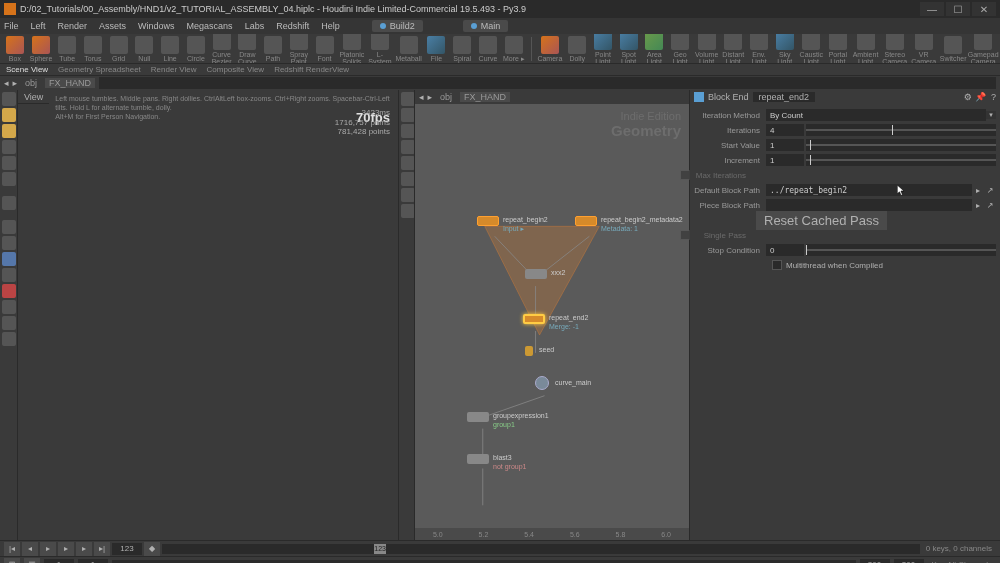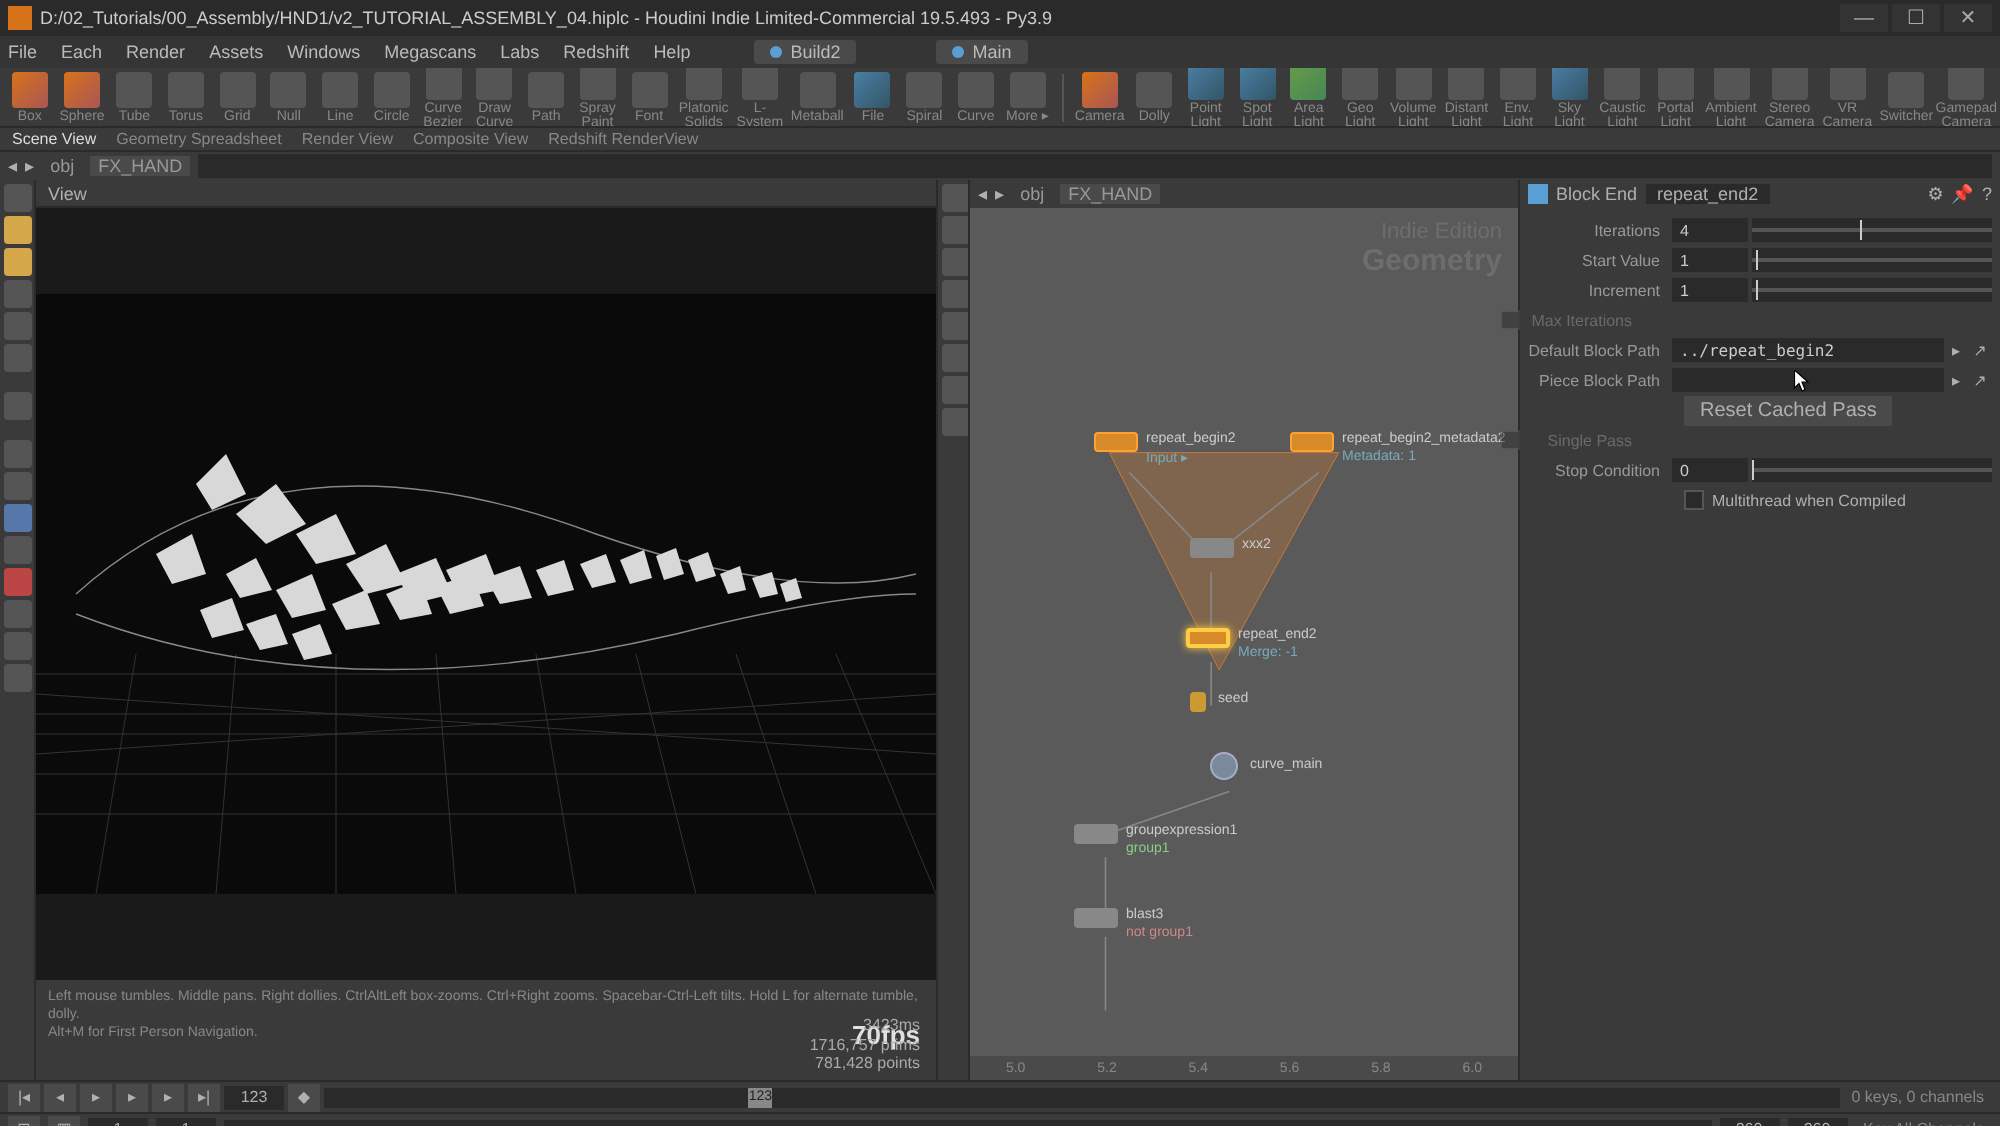--- a/index.html
+++ b/index.html
@@ -25,21 +25,21 @@
 .tabbar span.active { color: #ddd; }
 .pathbar { height: 14px; background: #3a3a3a; display: flex; align-items: center; padding: 0 4px; gap: 4px; font-size: 9px; }
 .path-seg { padding: 0 4px; color: #999; }
 .path-input { flex: 1; background: #2a2a2a; height: 12px; border: none; color: #aaa; padding: 0 4px; font-size: 9px; }
 .main { display: flex; height: 450px; }
 .left-tools { width: 18px; background: #3a3a3a; border-right: 1px solid #2a2a2a; display: flex; flex-direction: column; gap: 2px; padding: 2px; }
 .tool-btn { width: 14px; height: 14px; background: #555; border-radius: 2px; }
 .tool-btn.yellow { background: #d4a84a; }
 .tool-btn.red { background: #b44; }
 .tool-btn.blue { background: #57a; }
-.viewport-area { width: 450px; display: flex; flex-direction: column; }
+.viewport-area { width: 380px; display: flex; flex-direction: row; }
 .view-tab { height: 14px; background: #3a3a3a; display: flex; align-items: center; padding: 0 6px; font-size: 9px; border-bottom: 1px solid #2a2a2a; }
 .view-toolbar { height: 14px; background: #3a3a3a; display: flex; align-items: center; padding: 0 4px; gap: 4px; justify-content: flex-end; font-size: 8px; }
 .view-toolbar .vtb { width: 12px; height: 12px; background: #4a4a4a; }
 .cam-pill { background: #4a4a4a; padding: 0 6px; border-radius: 2px; font-size: 8px; }
 .viewport { flex: 1; background: #1a1a1a; position: relative; overflow: hidden; }
 .viewport svg { width: 100%; height: 100%; }
 .view-footer { height: 50px; background: #3a3a3a; padding: 4px 6px; font-size: 8px; color: #ccc; position: relative; }
 .fps { position: absolute; right: 8px; top: 20px; font-size: 13px; color: #e0e0e0; font-weight: bold; }
 .stats { position: absolute; right: 8px; top: 18px; font-size: 8px; color: #aaa; text-align: right; line-height: 1.2; }
 .help-text { font-size: 7px; color: #888; line-height: 1.3; }
@@ -54,21 +54,21 @@
 .param-header .flag { width: 10px; height: 10px; background: #5a9fd4; }
 .param-body { flex: 1; background: #3a3a3a; padding: 4px; }
 .param-row { display: flex; align-items: center; height: 14px; margin-bottom: 1px; font-size: 8px; }
 .param-label { width: 72px; text-align: right; padding-right: 6px; color: #999; font-size: 8px;}
 .param-field { flex: 1; background: #2a2a2a; height: 12px; color: #ccc; padding: 0 4px; display: flex; align-items: center; border: none; }
 .param-slider { flex: 1; height: 12px; background: #2a2a2a; position: relative; margin-left: 2px; }
 .param-slider::before { content: ''; position: absolute; left: 0; top: 5px; height: 2px; width: 100%; background: #555; }
 .param-slider-handle { position: absolute; width: 1px; height: 10px; background: #ccc; top: 1px; }
 .param-num { width: 38px; background: #2a2a2a; height: 12px; color: #ccc; padding: 0 4px; display: flex; align-items: center; }
 .param-chk { width: 10px; height: 10px; background: #2a2a2a; border: 1px solid #555; margin-right: 4px; }
-.param-btn { background: #4a4a4a; padding: 2px 8px; font-size: 10px; margin-left: 78px; }
+.param-btn { background: #4a4a4a; padding: 2px 8px; font-size: 13px; margin-left: 62px; }
 .dropdown-arrow { width: 10px; background: #333; display: flex; align-items: center; justify-content: center; font-size: 7px; }
 .timeline { height: 16px; background: #3a3a3a; display: flex; align-items: center; padding: 0 4px; gap: 2px; border-top: 1px solid #2a2a2a; }
 .tl-btn { width: 16px; height: 14px; background: #4a4a4a; display: flex; align-items: center; justify-content: center; font-size: 8px; }
 .tl-frame { width: 30px; background: #2a2a2a; height: 12px; display: flex; align-items: center; justify-content: center; font-size: 8px; }
 .tl-track { flex: 1; height: 10px; background: #2a2a2a; position: relative; }
 .tl-marker { position: absolute; left: 28%; width: 12px; height: 10px; background: #888; font-size: 7px; display: flex; align-items: center; justify-content: center; color: #222; }
 .tl-info { font-size: 8px; color: #888; padding: 0 4px; text-align: center; }
 .timeline2 { height: 16px; background: #3a3a3a; display: flex; align-items: center; padding: 0 4px; gap: 4px; border-top: 1px solid #2a2a2a; }
 .node { position: absolute; }
 .node-body { width: 22px; height: 10px; border-radius: 2px; display: flex; }
@@ -84,21 +84,21 @@
   <div class="titlebar-text">D:/02_Tutorials/00_Assembly/HND1/v2_TUTORIAL_ASSEMBLY_04.hiplc - Houdini Indie Limited-Commercial 19.5.493 - Py3.9</div>
   <div class="titlebar-buttons">
     <div class="titlebar-btn">—</div>
     <div class="titlebar-btn">☐</div>
     <div class="titlebar-btn">✕</div>
   </div>
 </div>
 
 <div class="menubar">
   <span>File</span>
-  <span>Each</span>
+  <span>Left</span>
   <span>Render</span>
   <span>Assets</span>
   <span>Windows</span>
   <span>Megascans</span>
   <span>Labs</span>
   <span>Redshift</span>
   <span>Help</span>
   <span style="margin-left:20px" class="pill blue">
       <span>Build2</span>
     </span>
@@ -446,20 +446,25 @@
       <div class="flag"></div>
       <span>Block End</span>
       <span style="background:#2a2a2a;padding:0 6px">repeat_end2</span>
       <div style="flex:1"></div>
       <span>⚙</span>
       <span>📌</span>
       <span>?</span>
     </div>
     <div class="param-body">
       <div class="param-row">
+        <div class="param-label">Iteration Method</div>
+        <div class="param-field">By Count</div>
+        <div class="dropdown-arrow">▾</div>
+      </div>
+      <div class="param-row">
         <div class="param-label">Iterations</div>
         <div class="param-num">4</div>
         <div class="param-slider">
             <div class="param-slider-handle" style="left:45%"></div>
           </div>
       </div>
       <div class="param-row">
         <div class="param-label">Start Value</div>
         <div class="param-num">1</div>
         <div class="param-slider">

